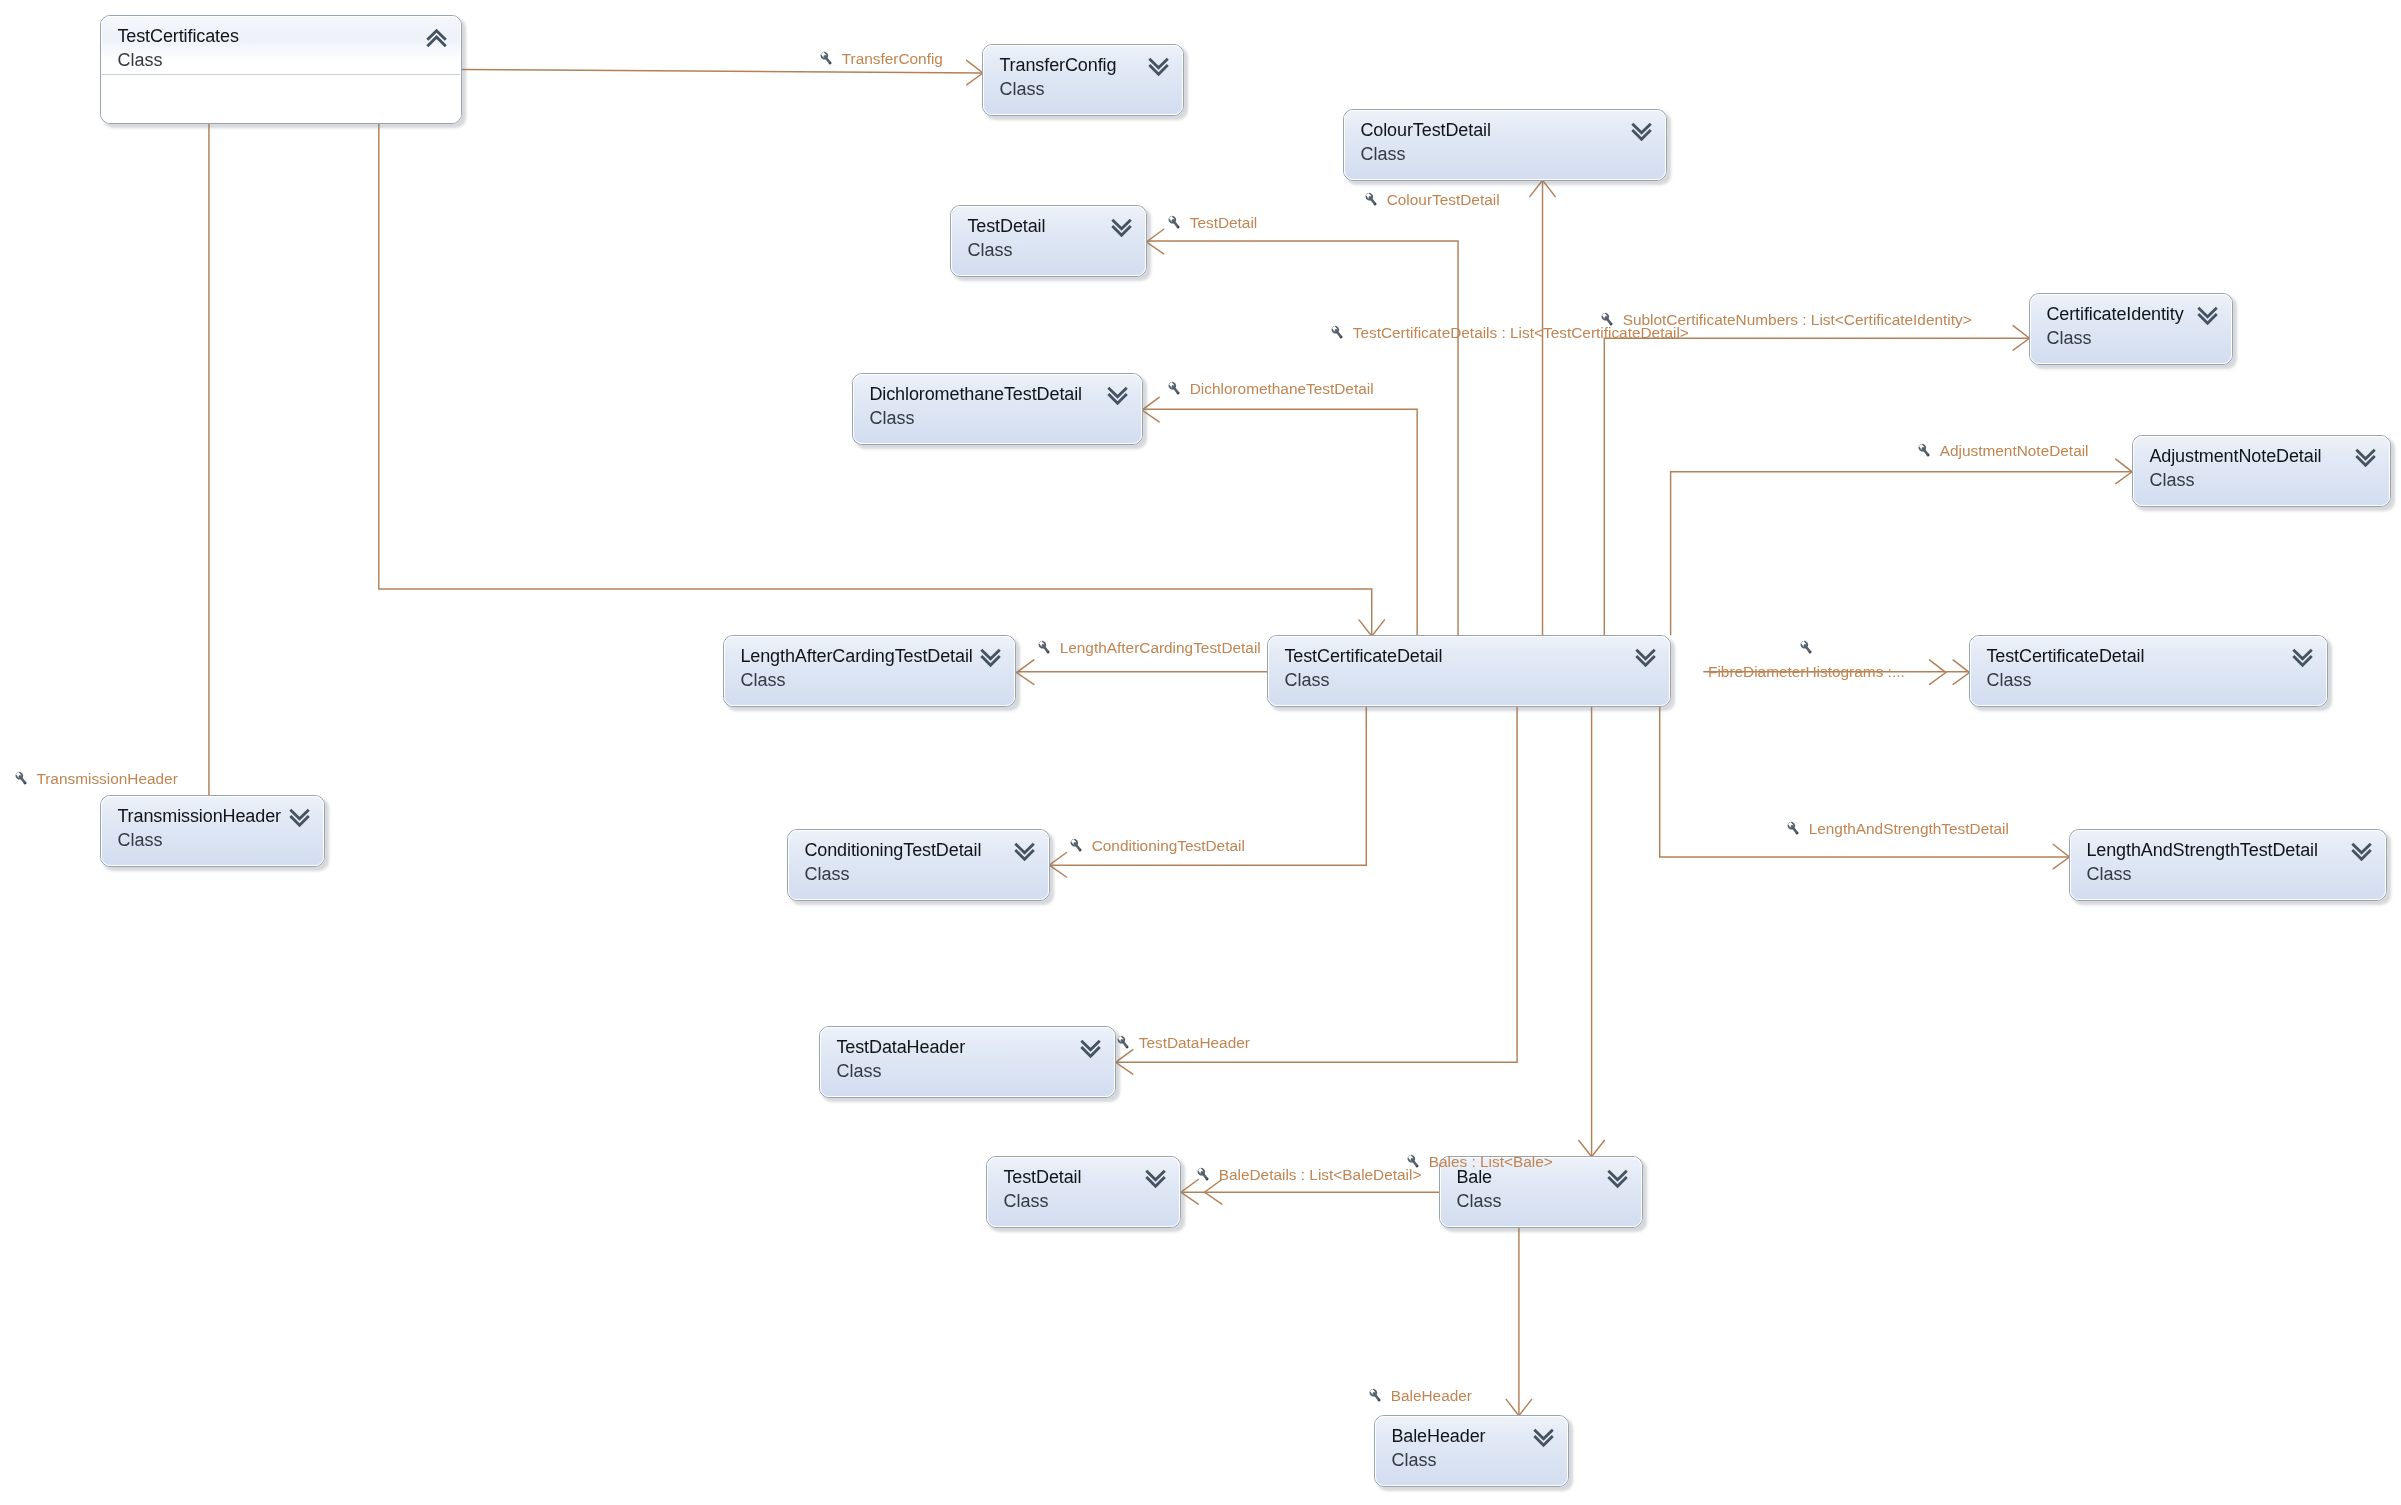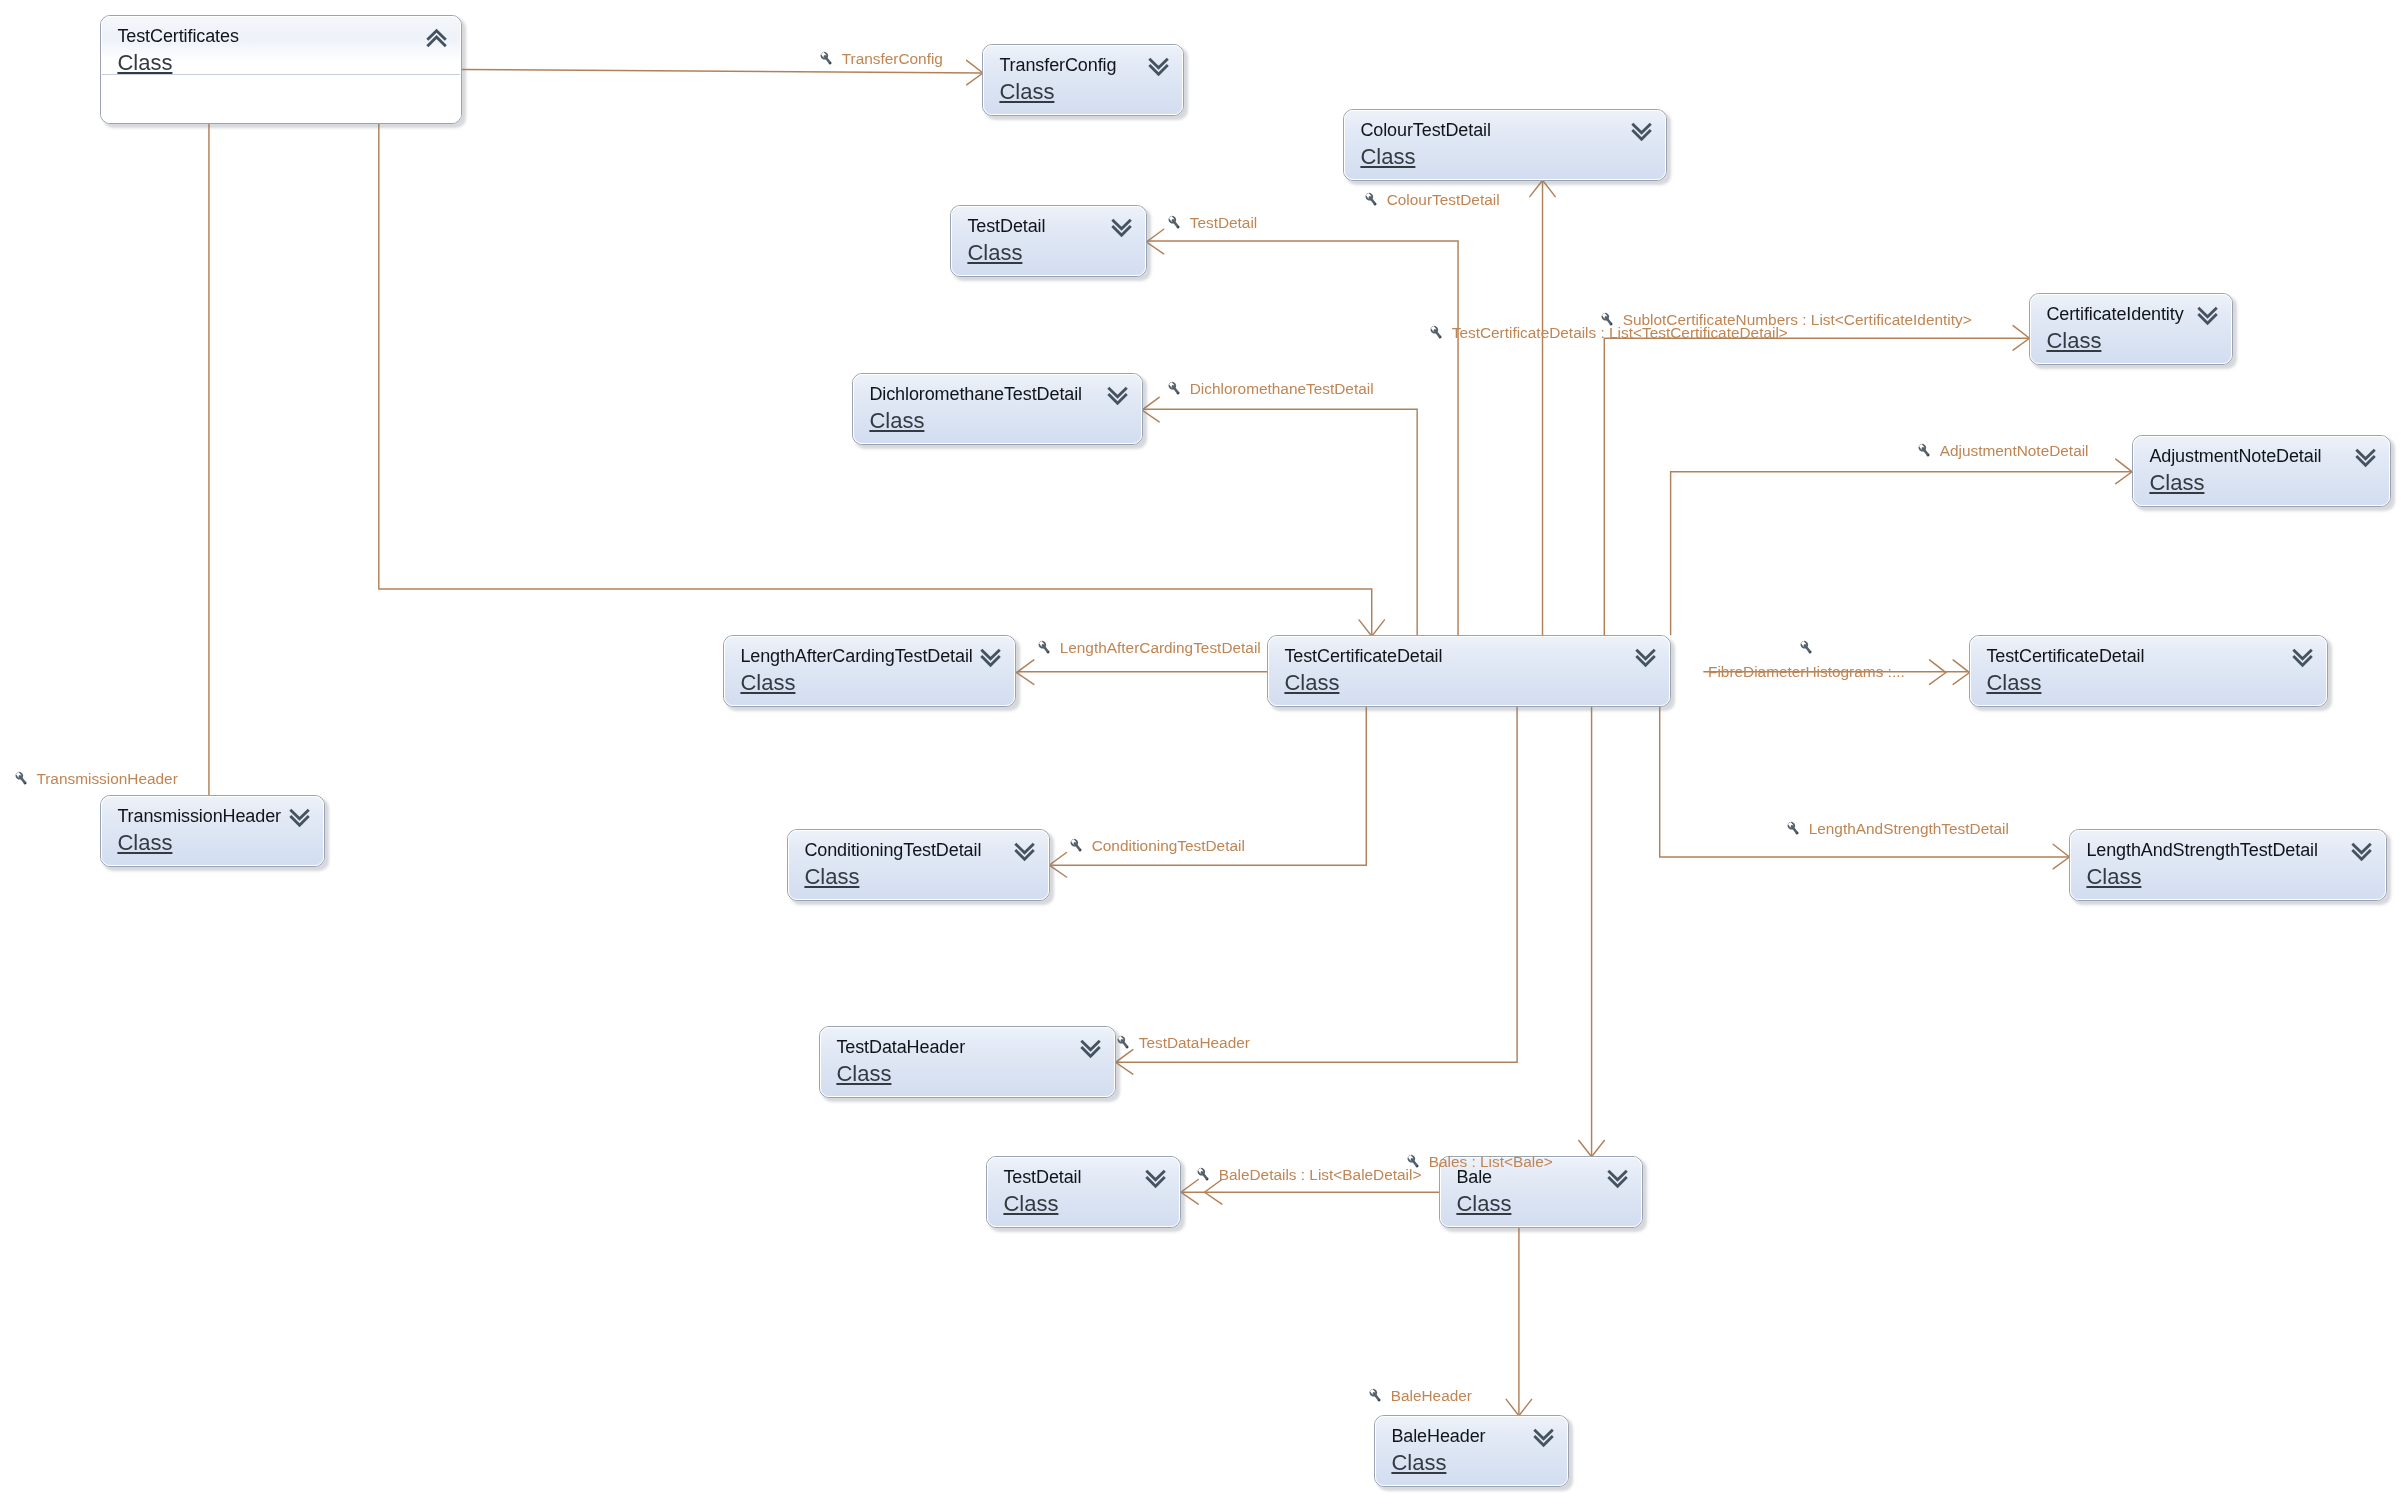--- a/index.html
+++ b/index.html
@@ -27,21 +27,21 @@
     box-sizing:border-box;
     pointer-events:none;
   }
   .cls .ttl{
     position:absolute;left:16.4px;top:10px;
     font-size:18px;font-weight:normal;color:#111418;
     letter-spacing:-0.1px;white-space:nowrap;
   }
   .cls .sub{
     position:absolute;left:16.4px;top:34px;
-    font-size:22px;color:#333a41;white-space:nowrap;text-decoration:underline;
+    font-size:18px;color:#333a41;white-space:nowrap;
   }
   .chev{
     position:absolute;right:11.8px;top:11px;width:23.6px;height:20px;
     cursor:pointer;
   }
   .chev svg{display:block;}
 
   
   .cls.expanded{
     background:linear-gradient(to bottom,#f4f7fb 0%,#eef2f9 22%,#ffffff 42%,#ffffff 100%);
@@ -358,21 +358,21 @@
             <g transform="rotate(-38 9.5 9.5)">
               <path d="M9.5,1.2 a4.2,4.2 0 1 0 0.01,0 Z M9.5,3.5 a2,2 0 1 1 -0.01,0 Z" fill="#55606b"></path>
               <path d="M7.6,1.6 L11.4,1.6 L11.4,5.0 L7.6,5.0 Z" fill="#ffffff"></path>
               <rect x="8.1" y="5.0" width="2.9" height="11.4" rx="1.2" fill="#55606b"></rect>
               <path d="M8.1,14.2 q1.45,3.3 2.9,0 L11,16.4 q-1.45,1.6 -2.9,0 Z" fill="#33404b"></path>
             </g>
           </svg>
         </span>
         <span class="tx">SublotCertificateNumbers : List&lt;CertificateIdentity&gt;</span>
       </div>
-      <div class="lbl" style="left: 1428px; top: 324px;">
+      <div class="lbl" style="left: 1329px; top: 324px;">
         <span class="wr">
           <svg width="17.3" height="17.3" viewBox="0 0 19 19" aria-hidden="true">
             <g transform="rotate(-38 9.5 9.5)">
               <path d="M9.5,1.2 a4.2,4.2 0 1 0 0.01,0 Z M9.5,3.5 a2,2 0 1 1 -0.01,0 Z" fill="#55606b"></path>
               <path d="M7.6,1.6 L11.4,1.6 L11.4,5.0 L7.6,5.0 Z" fill="#ffffff"></path>
               <rect x="8.1" y="5.0" width="2.9" height="11.4" rx="1.2" fill="#55606b"></rect>
               <path d="M8.1,14.2 q1.45,3.3 2.9,0 L11,16.4 q-1.45,1.6 -2.9,0 Z" fill="#33404b"></path>
             </g>
           </svg>
         </span>

